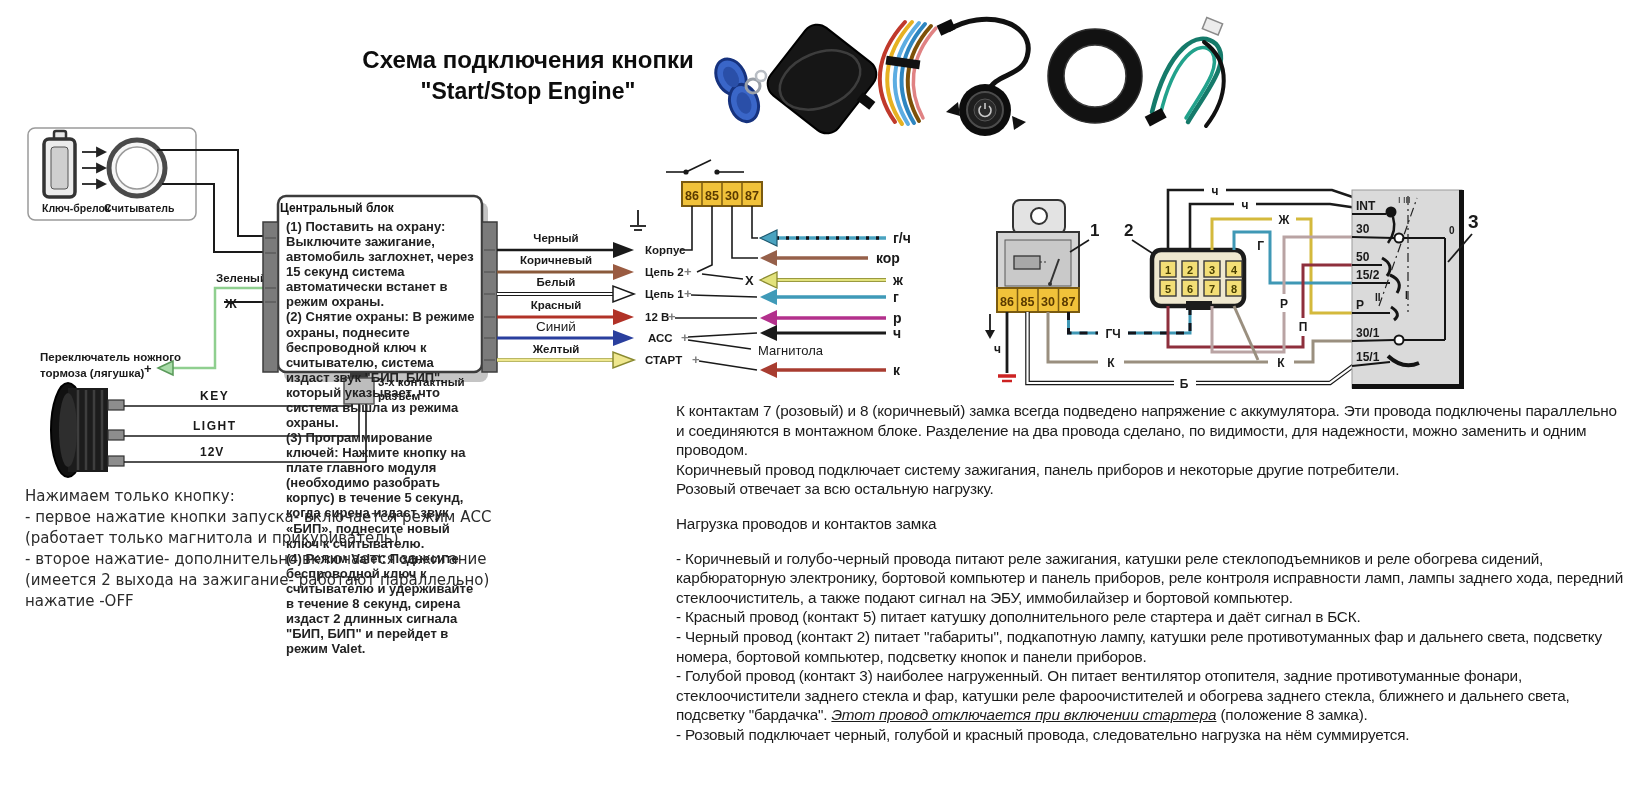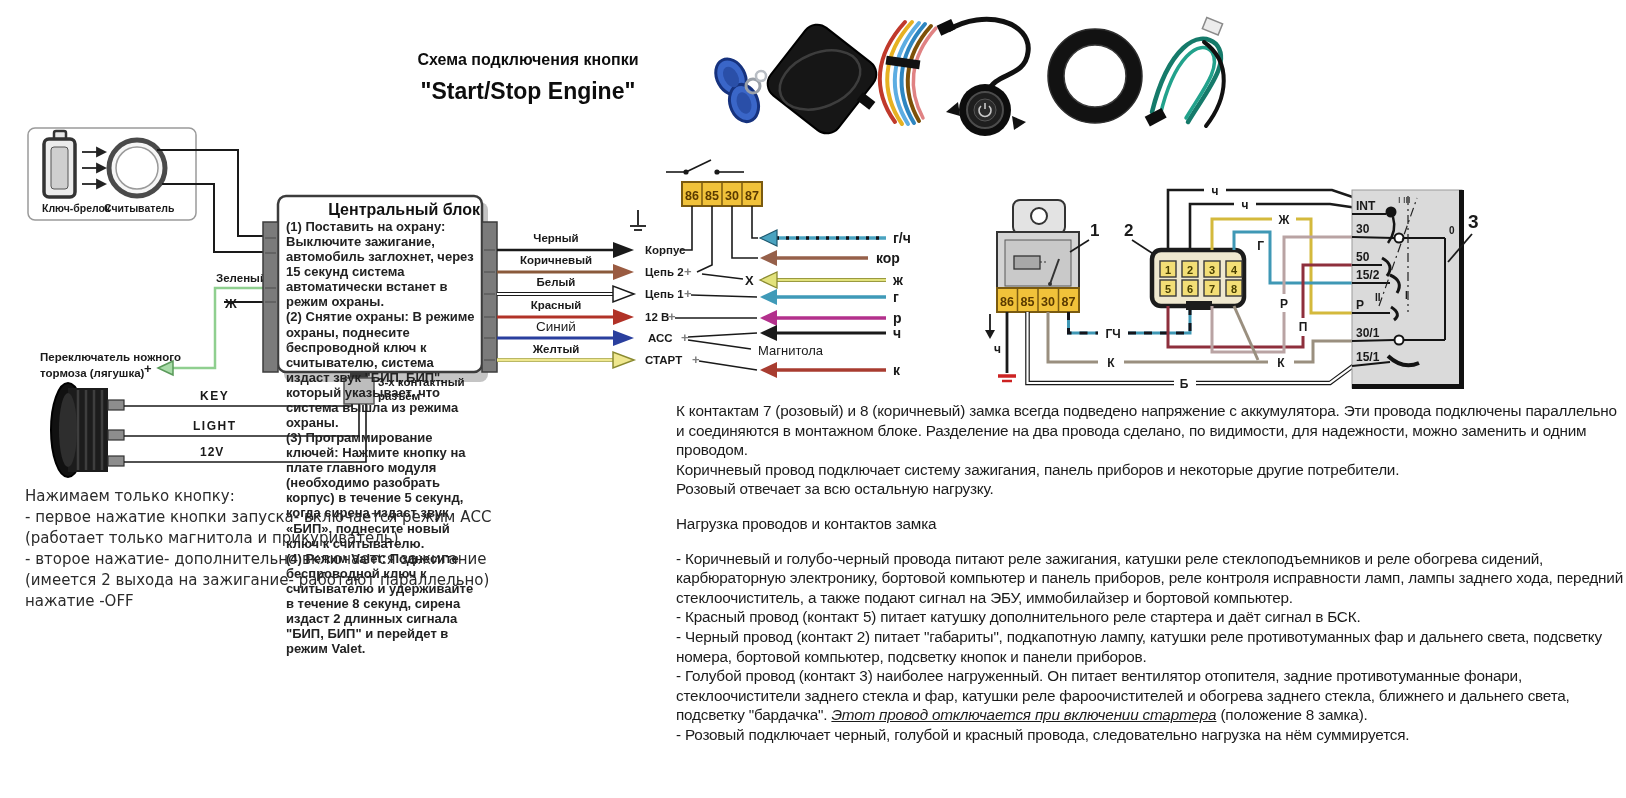--- a/index.html
+++ b/index.html
@@ -2,24 +2,24 @@
 <html><head>
 <meta charset="utf-8">
 <style>
   html,body{margin:0;padding:0;background:#fff;}
   #root{position:relative;width:1626px;height:798px;background:#fff;overflow:hidden;
         font-family:"Liberation Sans",sans-serif;color:#1a1a1a;}
   #wiring{position:absolute;left:0;top:0;}
   .abs{position:absolute;}
   
   #title{left:318px;top:44px;width:420px;text-align:center;font-weight:bold;color:#0d0d0d;}
-  #title .l1{font-size:16px;line-height:32px;}
+  #title .l1{font-size:24px;line-height:32px;}
   #title .l2{font-size:23px;line-height:31px;}
   
-  #cb-title{left:280px;top:201px;width:200px;text-align:right;font-weight:bold;font-size:16px;color:#111;}
+  #cb-title{left:280px;top:201px;width:200px;text-align:left;font-weight:bold;font-size:12px;color:#111;}
   #cb-body{left:286px;top:219px;width:190px;font-size:13px;font-weight:bold;line-height:1.16;
            color:#222;white-space:pre-line;}
   
   #notes-left{left:25px;top:486px;width:480px;font-family:"DejaVu Sans","Liberation Sans",sans-serif;
               font-size:15px;line-height:21px;color:#2b2b2b;}
   #notes-left .p{white-space:pre-line;margin:0 0 13px 0;}
   #notes-right{left:676px;top:401px;width:952px;font-size:15.3px;line-height:19.6px;
                letter-spacing:-0.2px;color:#1b1b1b;}
   #notes-right .p{margin:0;}
   #notes-right .h{margin:15px 0;}

